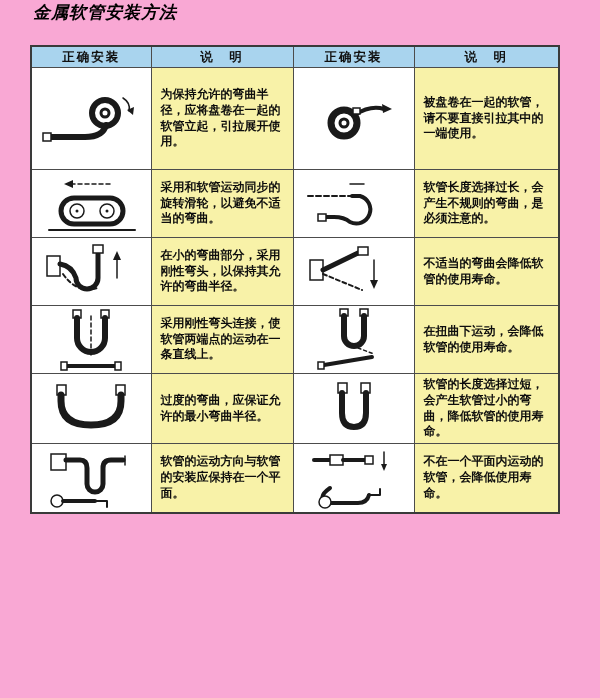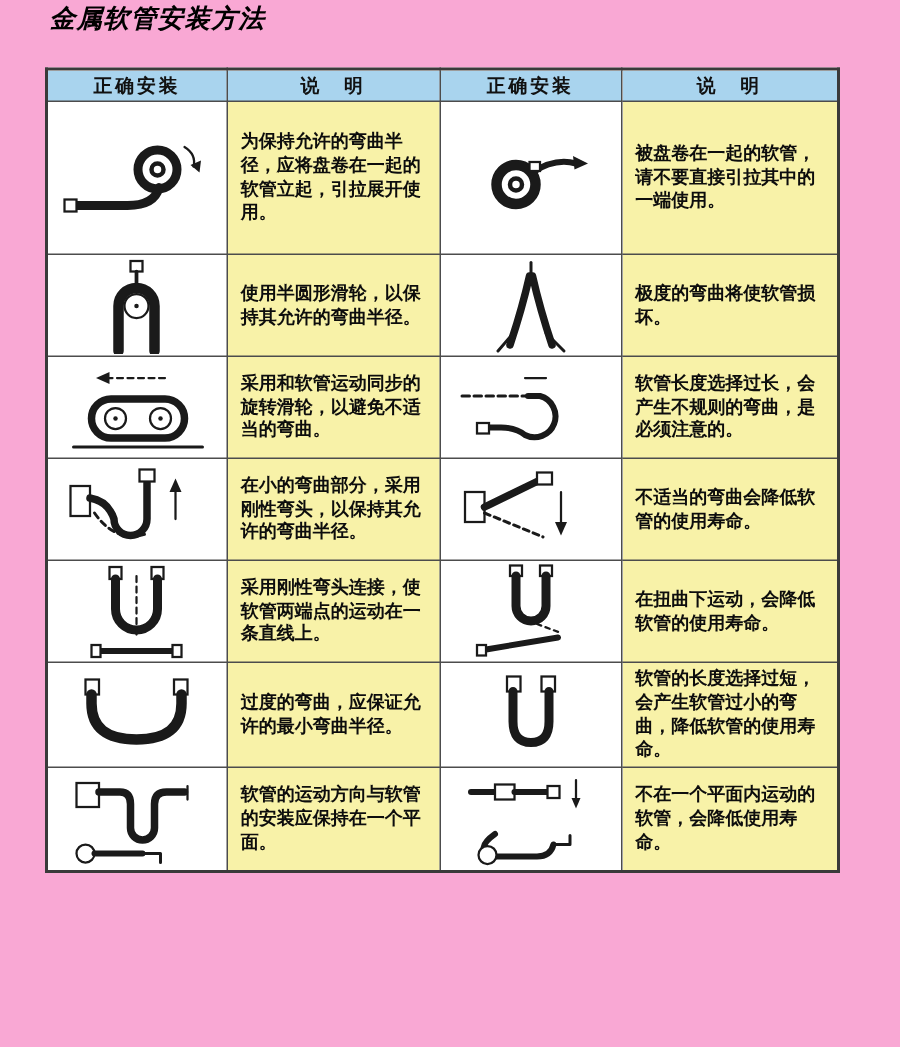--- a/index.html
+++ b/index.html
@@ -62,42 +62,20 @@
             <circle class="sk" stroke-width="7" cx="46" cy="36" r="13"></circle>
             <circle class="sk" stroke-width="3" cx="46" cy="36" r="4"></circle>
             <path class="sk" stroke-width="4" d="M57 28 Q72 18 86 22"></path>
             <rect class="ft" x="55" y="21" width="7" height="6"></rect>
             <path class="fl" d="M84 17 l10 5 -9 4 z"></path>
           </svg>
         </td>
         <td class="desc">被盘卷在一起的软管，请不要直接引拉其中的一端使用。</td>
       </tr>
 
-      <tr style="height:68px">
-        <td class="img">
-          <svg class="sketch" width="112" height="64" viewBox="0 0 112 64">
-            <rect class="ft" x="52" y="2" width="8" height="7"></rect>
-            <path class="sk" stroke-width="2.5" d="M56 9 V18"></path>
-            <path class="sk" stroke-width="7" d="M44 62 V32 a12 12 0 0 1 24 0 V62"></path>
-            <circle class="ft" cx="56" cy="32" r="8"></circle>
-            <circle class="fl" cx="56" cy="32" r="1.5"></circle>
-          </svg>
-        </td>
-        <td class="desc">使用半圆形滑轮，以保持其允许的弯曲半径。</td>
-        <td class="img">
-          <svg class="sketch" width="112" height="64" viewBox="0 0 112 64">
-            <path class="sk" stroke-width="2" d="M56 3 V12"></path>
-            <path class="sk" stroke-width="5" d="M55 12 Q50 34 42 58"></path>
-            <path class="sk" stroke-width="5" d="M57 12 Q62 34 70 58"></path>
-            <path class="sk" stroke-width="2" d="M46 48 L34 62"></path>
-            <path class="sk" stroke-width="2" d="M66 50 L78 62"></path>
-          </svg>
-        </td>
-        <td class="desc">极度的弯曲将使软管损坏。</td>
-      </tr>
 
       <tr style="height:68px">
         <td class="img">
           <svg class="sketch" width="112" height="64" viewBox="0 0 112 64">
             <path class="sk" stroke-width="1.5" stroke-dasharray="4 3" d="M36 12 H76"></path>
             <path class="fl" d="M38 8 l-9 4 9 4 z"></path>
             <rect class="sk" stroke-width="5" x="26" y="26" width="62" height="26" rx="13"></rect>
             <circle class="ft" cx="42" cy="39" r="7"></circle>
               <circle class="fl" cx="42" cy="39" r="1.5"></circle>
             <circle class="ft" cx="72" cy="39" r="7"></circle>

